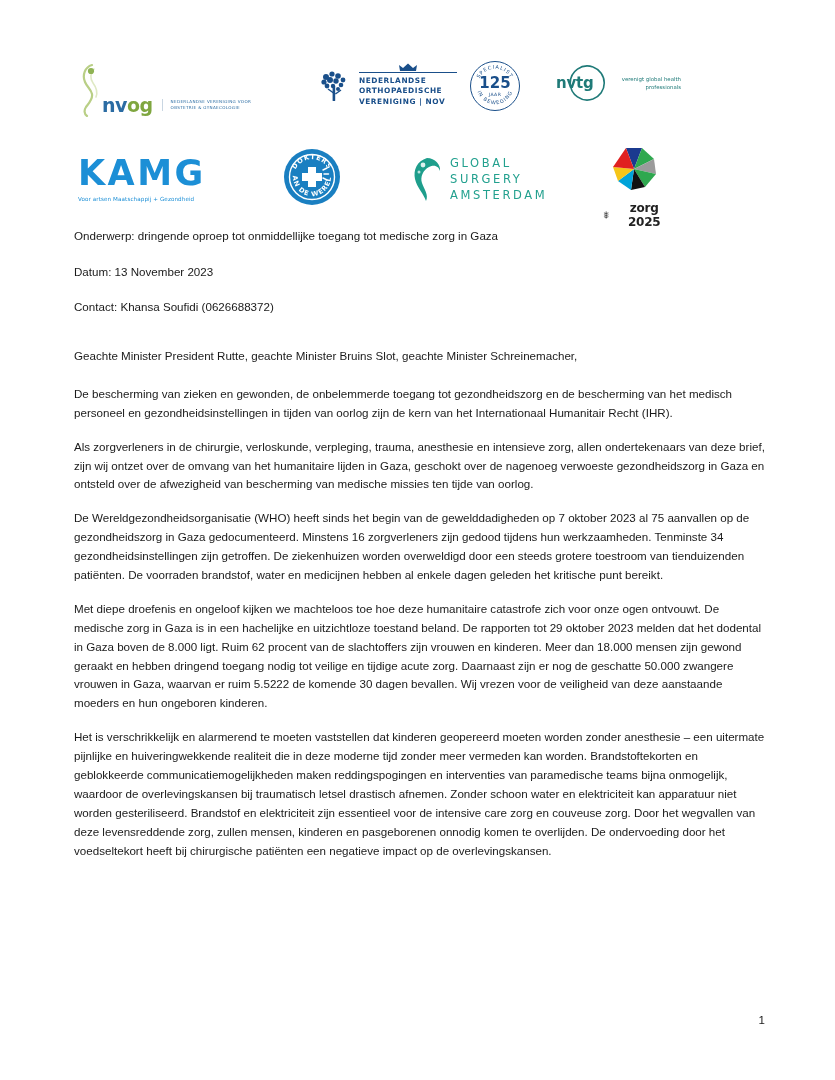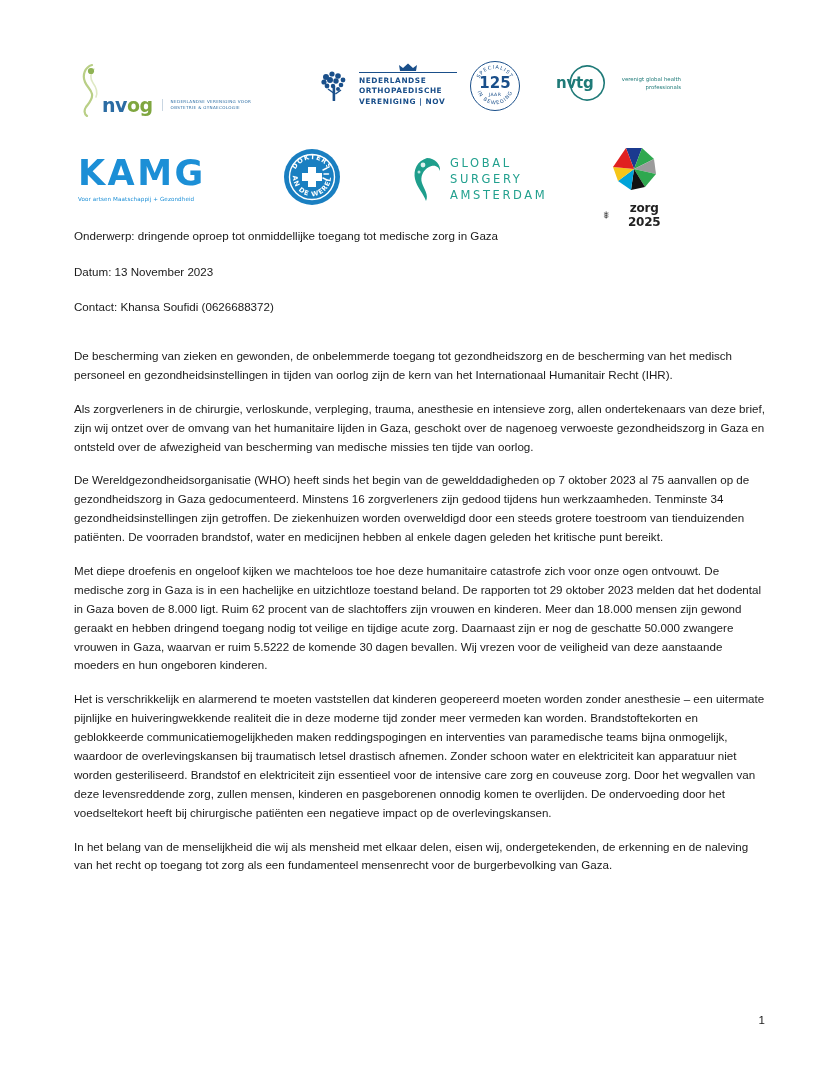--- a/index.html
+++ b/index.html
@@ -418,23 +418,23 @@
     </div>
   </div>
 
   <div class="meta">
     <p>Onderwerp: dringende oproep tot onmiddellijke toegang tot medische zorg in Gaza</p>
     <p>Datum: 13 November 2023</p>
     <p>Contact: Khansa Soufidi (0626688372)</p>
   </div>
 
   <div class="letter">
+    <p class="salutation">Geachte Minister President Rutte, geachte Minister Bruins Slot, geachte Minister Schreinemacher,</p>
     <p>De bescherming van zieken en gewonden, de onbelemmerde toegang tot gezondheidszorg en de bescherming van het medisch personeel en gezondheidsinstellingen in tijden van oorlog zijn de kern van het Internationaal Humanitair Recht (IHR).</p>
     <p>Als zorgverleners in de chirurgie, verloskunde, verpleging, trauma, anesthesie en intensieve zorg, allen ondertekenaars van deze brief, zijn wij ontzet over de omvang van het humanitaire lijden in Gaza, geschokt over de nagenoeg verwoeste gezondheidszorg in Gaza en ontsteld over de afwezigheid van bescherming van medische missies ten tijde van oorlog.</p>
     <p>De Wereldgezondheidsorganisatie (WHO) heeft sinds het begin van de gewelddadigheden op 7 oktober 2023 al 75 aanvallen op de gezondheidszorg in Gaza gedocumenteerd. Minstens 16 zorgverleners zijn gedood tijdens hun werkzaamheden. Tenminste 34 gezondheidsinstellingen zijn getroffen. De ziekenhuizen worden overweldigd door een steeds grotere toestroom van tienduizenden patiënten. De voorraden brandstof, water en medicijnen hebben al enkele dagen geleden het kritische punt bereikt.</p>
     <p>Met diepe droefenis en ongeloof kijken we machteloos toe hoe deze humanitaire catastrofe zich voor onze ogen ontvouwt. De medische zorg in Gaza is in een hachelijke en uitzichtloze toestand beland. De rapporten tot 29 oktober 2023 melden dat het dodental in Gaza boven de 8.000 ligt. Ruim 62 procent van de slachtoffers zijn vrouwen en kinderen. Meer dan 18.000 mensen zijn gewond geraakt en hebben dringend toegang nodig tot veilige en tijdige acute zorg. Daarnaast zijn er nog de geschatte 50.000 zwangere vrouwen in Gaza, waarvan er ruim 5.5222 de komende 30 dagen bevallen. Wij vrezen voor de veiligheid van deze aanstaande moeders en hun ongeboren kinderen.</p>
     <p>Het is verschrikkelijk en alarmerend te moeten vaststellen dat kinderen geopereerd moeten worden zonder anesthesie – een uitermate pijnlijke en huiveringwekkende realiteit die in deze moderne tijd zonder meer vermeden kan worden. Brandstoftekorten en geblokkeerde communicatiemogelijkheden maken reddingspogingen en interventies van paramedische teams bijna onmogelijk, waardoor de overlevingskansen bij traumatisch letsel drastisch afnemen. Zonder schoon water en elektriciteit kan apparatuur niet worden gesteriliseerd. Brandstof en elektriciteit zijn essentieel voor de intensive care zorg en couveuse zorg. Door het wegvallen van deze levensreddende zorg, zullen mensen, kinderen en pasgeborenen onnodig komen te overlijden. De ondervoeding door het voedseltekort heeft bij chirurgische patiënten een negatieve impact op de overlevingskansen.</p>
-    <p>In het belang van de menselijkheid die wij als mensheid met elkaar delen, eisen wij, ondergetekenden, de erkenning en de naleving van het recht op toegang tot zorg als een fundamenteel mensenrecht voor de burgerbevolking van Gaza.</p>
   </div>
 
   <div class="page-number">1</div>
 
 </div>
 
 </body></html>

